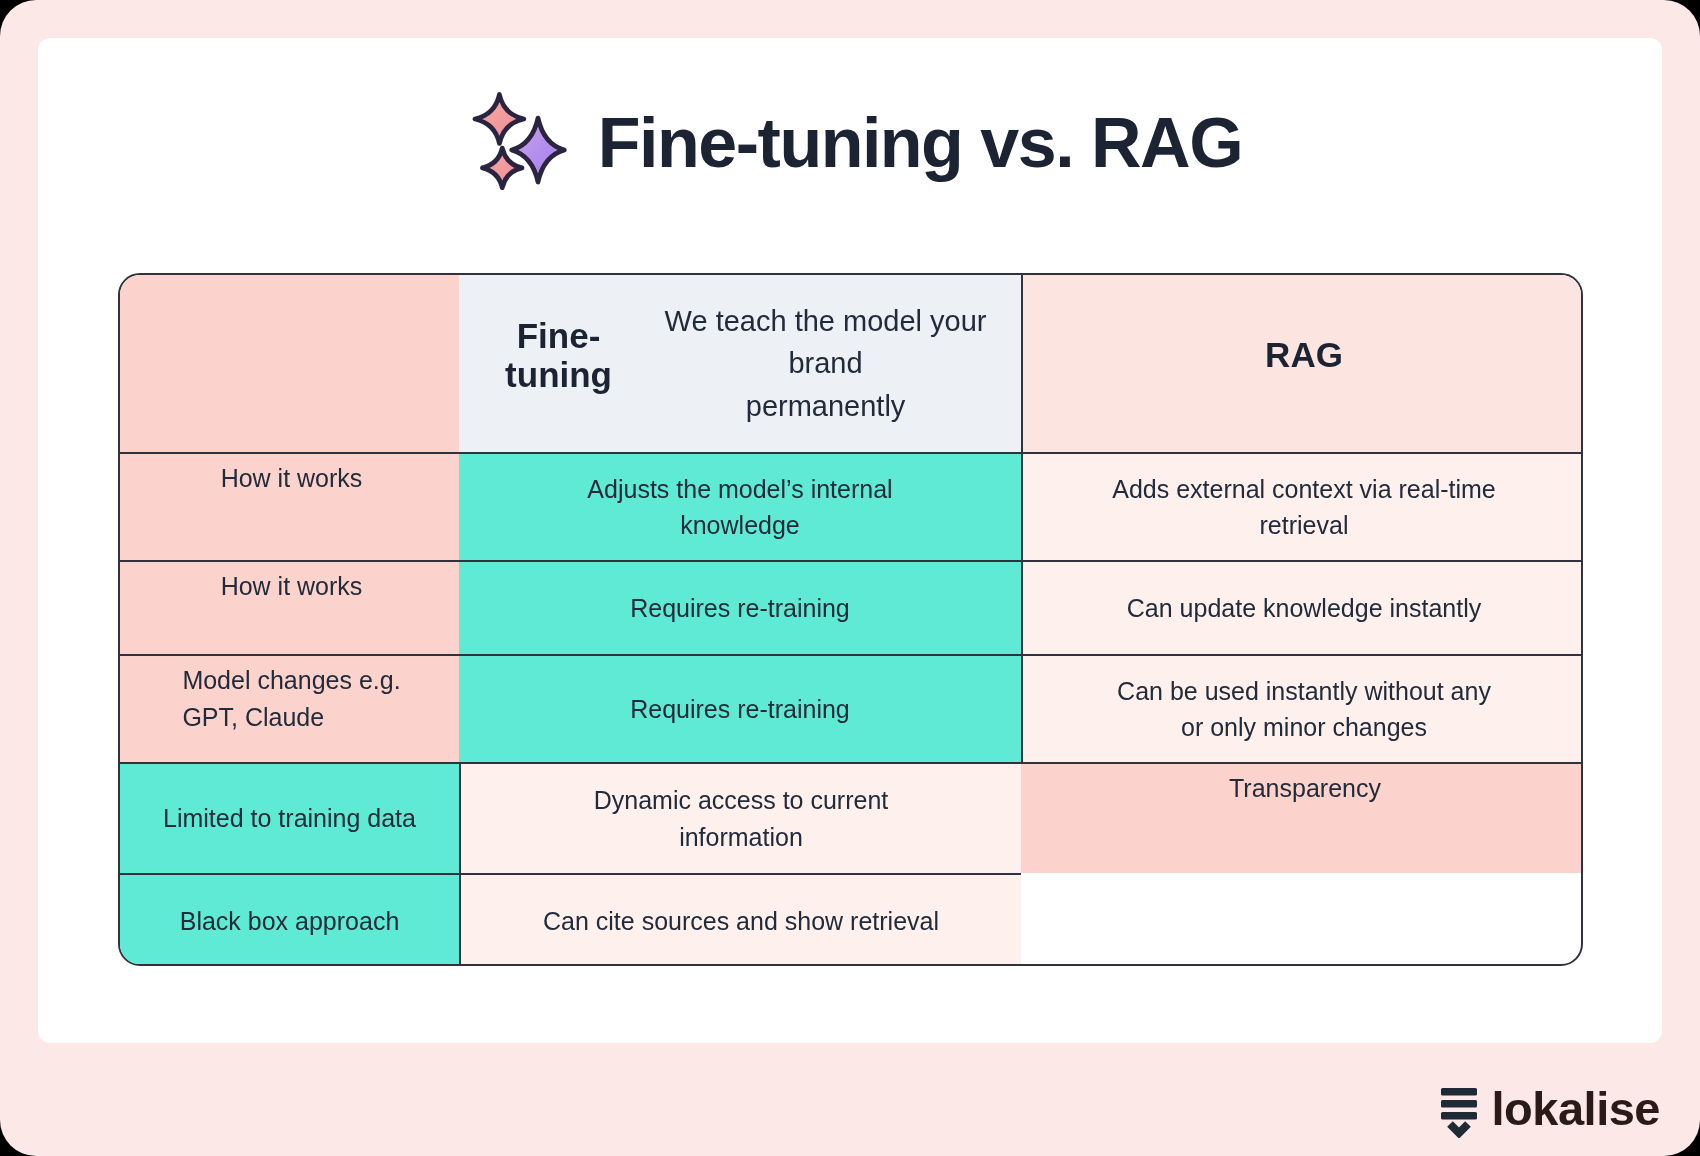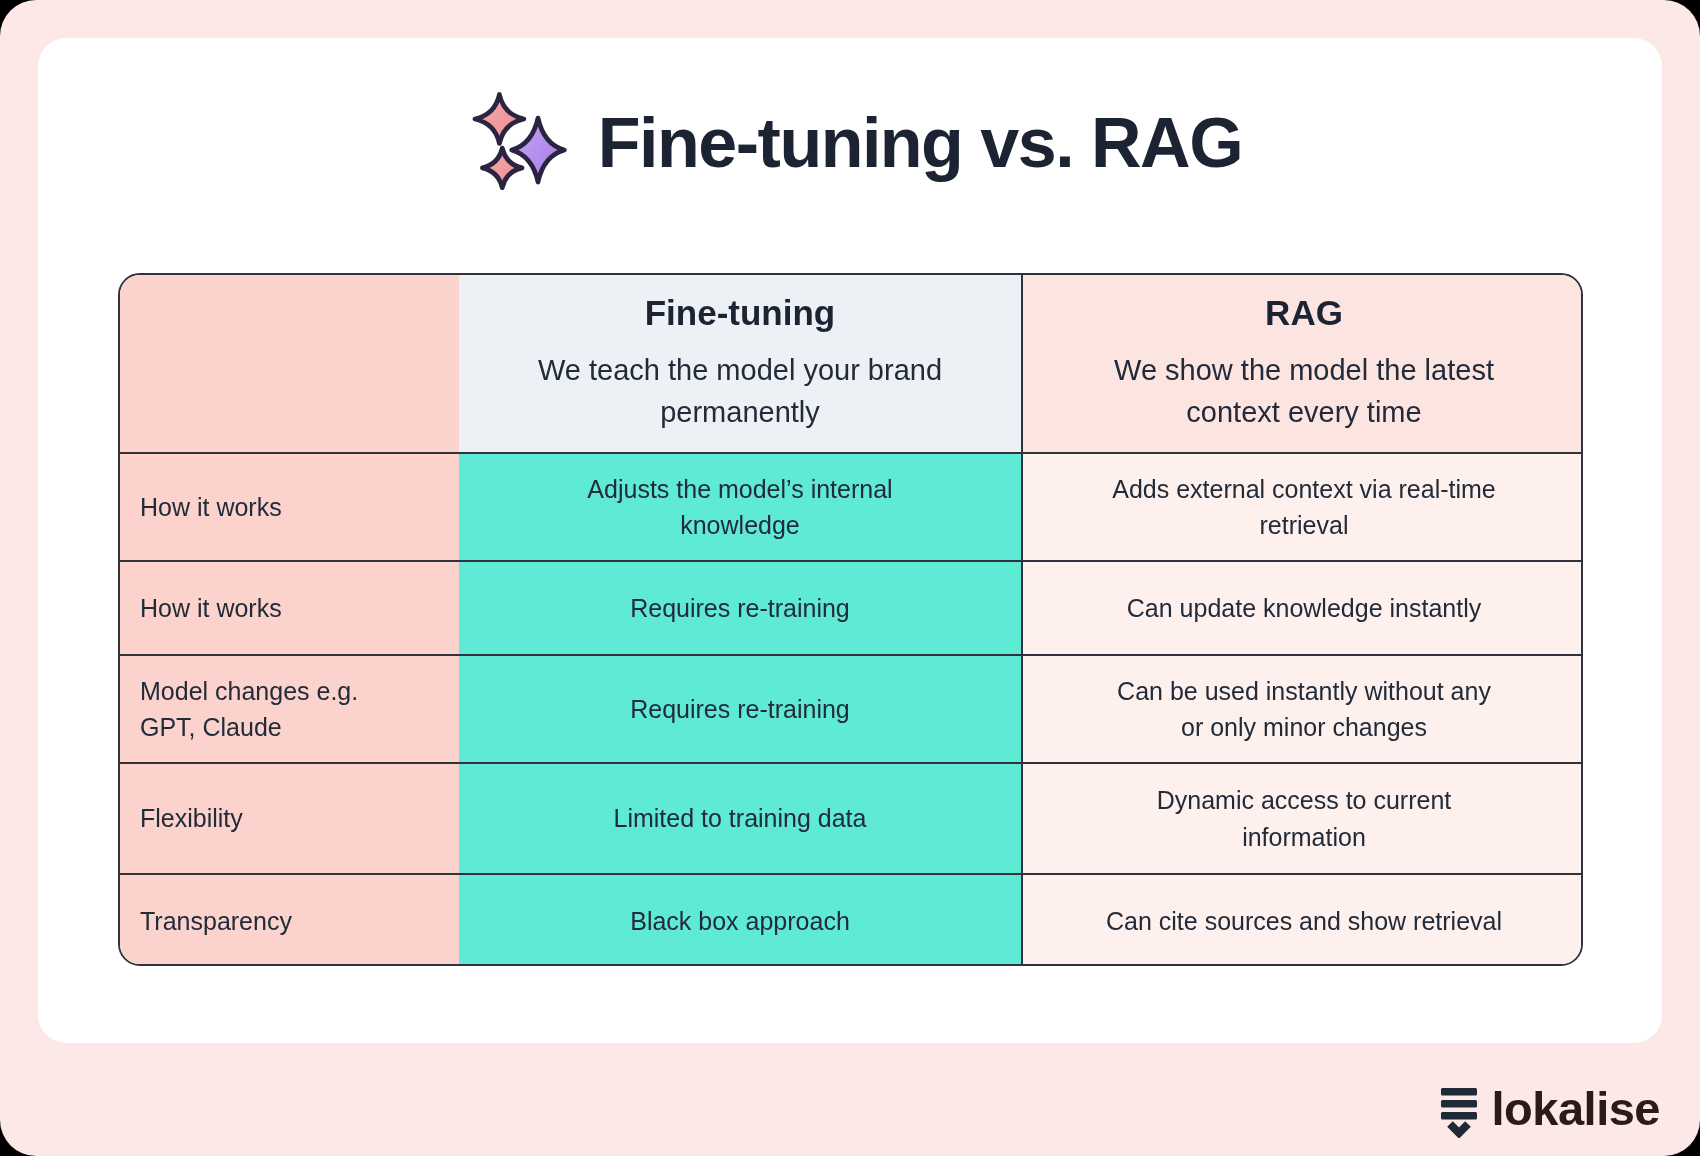--- a/index.html
+++ b/index.html
@@ -3,42 +3,42 @@
 <meta charset="utf-8">
 <style>
   html,body{margin:0;padding:0;background:#000;}
   .page{
     position:relative;width:1700px;height:1156px;background:#fce8e6;
     border-radius:36px;overflow:hidden;
     font-family:"Liberation Sans",sans-serif;color:#222b3a;
   }
   .card{
     position:absolute;left:38px;top:38px;width:1624px;height:1005px;
-    background:#ffffff;border-radius:28px;
+    background:#ffffff;border-radius:12px;
   }
   
   .title-row{
     position:absolute;top:52px;left:0;width:100%;
     display:flex;align-items:center;justify-content:center;gap:28px;
   }
   .page-title{
     font-size:70px;font-weight:bold;letter-spacing:-1.5px;color:#1c2433;
     line-height:1;
   }
   
   .cmp-table{
     position:absolute;left:80px;top:235px;width:1465px;height:693px;
     display:grid;
     grid-template-columns:339px 562px 564px;
     grid-template-rows:177px 108px 94px 108px 111px 95px;
     border:2px solid #32323e;border-radius:22px;overflow:hidden;
     box-sizing:border-box;
   }
   .cell{
-    display:flex;flex-direction:column;justify-content:center;
+    display:flex;flex-direction:row;justify-content:center;
     box-sizing:border-box;white-space:pre-line;
     font-size:25px;line-height:1.46;
   }
   .cell.bt{border-top:2px solid #32323e;}
   .cell.bl{border-left:2px solid #32323e;}
   .c1{background:#fbd3cc;align-items:flex-start;text-align:left;padding:6px 16px 6px 20px;}
   .c2{background:#5eead4;align-items:center;text-align:center;padding:6px 14px;}
   .c3{background:#fdf0ed;align-items:center;text-align:center;padding:18px 14px;}
   .hdr.c1{background:#fbd3cc;}
   .hdr.c2{background:#edf1f5;}
@@ -83,41 +83,38 @@
     <div class="cmp-table">
 
       <div class="cell hdr c1"></div>
       <div class="cell hdr c2">
         <div class="col-title">Fine-tuning</div>
         <div class="col-sub">We teach the model your brand
 permanently</div>
       </div>
       <div class="cell hdr c3 bl">
         <div class="col-title">RAG</div>
-        <div class="col-sub">We show the model the latest
-context every time</div>
       </div>
 
       <div class="cell c1 bt">How it works</div>
       <div class="cell c2 bt">Adjusts the model’s internal
 knowledge</div>
       <div class="cell c3 bt bl">Adds external context via real-time
 retrieval</div>
 
       <div class="cell c1 bt">How it works</div>
       <div class="cell c2 bt">Requires re-training</div>
       <div class="cell c3 bt bl">Can update knowledge instantly</div>
 
       <div class="cell c1 bt">Model changes e.g.
 GPT, Claude</div>
       <div class="cell c2 bt">Requires re-training</div>
       <div class="cell c3 bt bl">Can be used instantly without any
 or only minor changes</div>
 
-      <div class="cell c1 bt">Flexibility</div>
       <div class="cell c2 bt">Limited to training data</div>
       <div class="cell c3 bt bl">Dynamic access to current
 information</div>
 
       <div class="cell c1 bt">Transparency</div>
       <div class="cell c2 bt">Black box approach</div>
       <div class="cell c3 bt bl">Can cite sources and show retrieval</div>
     </div>
   </div>
 

